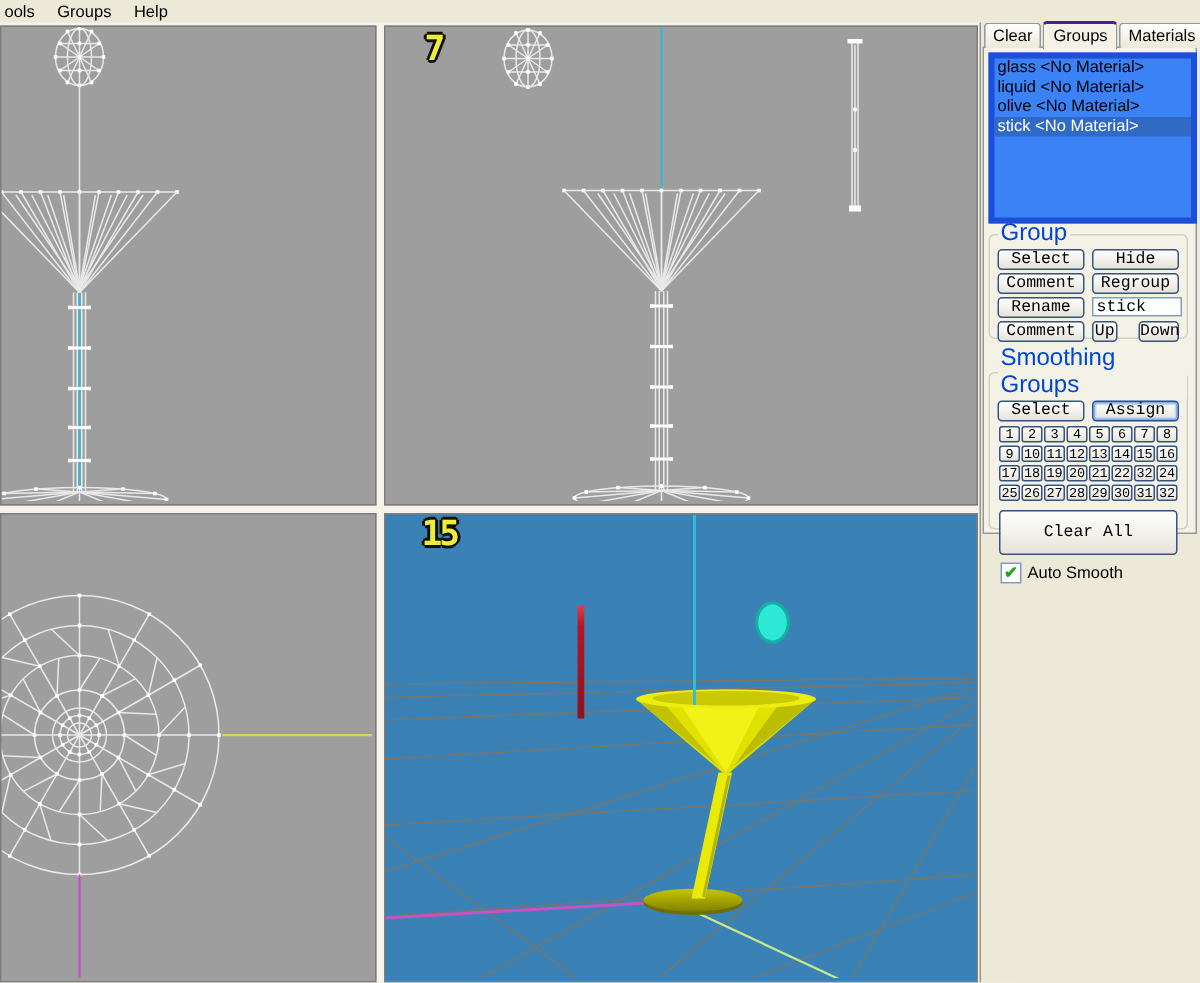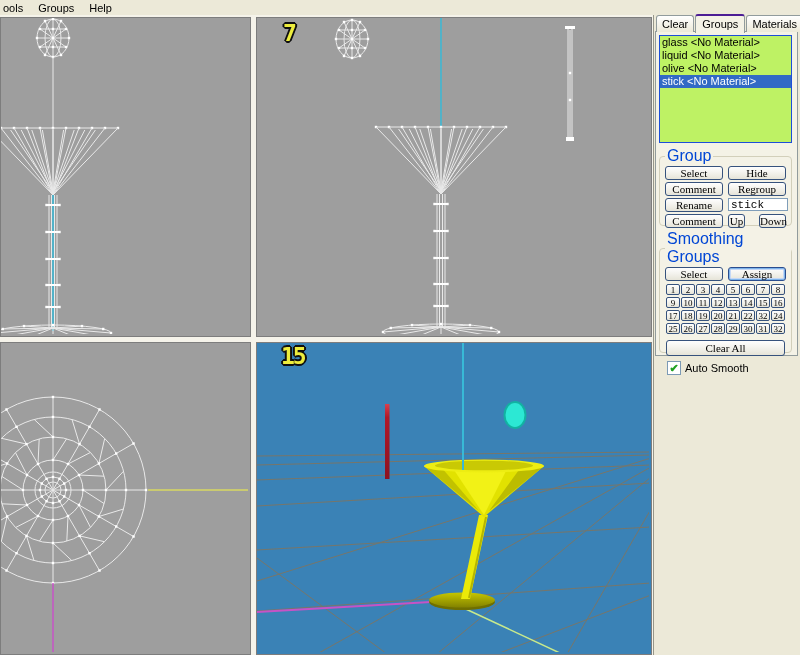--- a/index.html
+++ b/index.html
@@ -25,42 +25,42 @@
                         -1px -1px #101010,1px 1px #101010,-1px 1px #101010,1px -1px #101010}
   #vp-br .vp-label{left:24px;top:0}
   
   .panel{position:absolute;right:0;top:0;width:146px;height:655px;background:#ece9d8;font-size:11px}
   .tabs{position:absolute;top:15px;left:2px;height:17px;display:flex;align-items:flex-end;z-index:3}
   .tab{font-size:11px;padding:2px 5px;background:linear-gradient(#ffffff,#ece9d8);
        border:1px solid #919b9c;border-bottom:none;border-radius:3px 3px 0 0;margin-right:1px;cursor:default}
   .tab.active{border-top:2px solid #4c1d95;padding:2px 6px 3px;background:#f4f2e6;position:relative;top:1px}
   .tabpage{position:absolute;top:31px;left:1px;width:141px;height:323px;background:#f4f2e6;
            border:1px solid #919b9c}
-  .listbox{position:absolute;left:3px;top:3px;width:131px;height:106px;background:#bef264;
-           border:1px solid #1d4ed8;overflow:hidden;cursor:default}
+  .listbox{position:absolute;left:3px;top:3px;width:131px;height:106px;background:#3b82f6;
+           border:4px solid #1d4ed8;overflow:hidden;cursor:default}
   .list-item{height:13px;line-height:13px;padding:0 2px;white-space:nowrap}
   .list-item.selected{background:#316ac5;color:#fff}
   fieldset{position:absolute;left:3px;width:131px;margin:0;padding:0;border:1px solid #d2cfba;
            border-radius:4px}
   fieldset.grp{top:115px;height:77px}
   fieldset.smooth{top:198px;height:121px}
   legend{font-size:16px;color:#0046d5;margin-left:5px;padding:0 2px}
   .grid2{display:grid;grid-template-columns:58px 58px;gap:2px 5px;justify-content:center;margin-top:1px}
-  .xp-btn{height:14px;font-size:11px;line-height:11px;padding:0;color:#000;font-family:Liberation Serif, serif;
+  .xp-btn{height:14px;font-size:11px;line-height:11px;padding:0;color:#000;font-family:Liberation Mono, monospace;
           background:linear-gradient(#fefefe,#f4f3ee 45%,#e6e4d8);border:1px solid #36527d;
           border-radius:3px;cursor:default}
   .xp-btn.focused{border-color:#2a4d8f;box-shadow:inset 0 0 0 1px #7eb4ea,inset 0 0 0 2px #c5d8f6}
   .updown{display:flex;gap:14px}
   .updown .xp-btn{width:27px}
   .xp-input{width:54px;height:11px;border:1px solid #7f9db9;font-size:11px;padding:0 2px;
             font-family:Liberation Mono, monospace;background:#fff}
   .sm-row{display:grid;grid-template-columns:58px 58px;gap:2px 5px;justify-content:center;margin-top:1px}
   .numgrid{display:grid;grid-template-columns:repeat(8,14px);gap:2px 1px;justify-content:center;margin-top:3px}
   .num-btn{width:14px;height:11px;font-size:9px;line-height:8px;padding:0;border-radius:2px}
-  .clear-btn{display:block;margin:6px auto 0;width:119px;height:16px}
+  .clear-btn{display:block;margin:6px auto 0;width:119px;height:30px}
   .checkrow{display:flex;align-items:center;gap:4px;margin:5px 0 0 7px}
   .cb{width:12px;height:12px;background:#fff;border:1px solid #7c9ab5;display:flex;
       align-items:center;justify-content:center}
   .tick{color:#21a121;font-size:11px;line-height:10px;font-weight:bold;display:none}
   .cb.checked .tick{display:block}
 </style>
 </head>
 <body>
 
 <div class="app">

